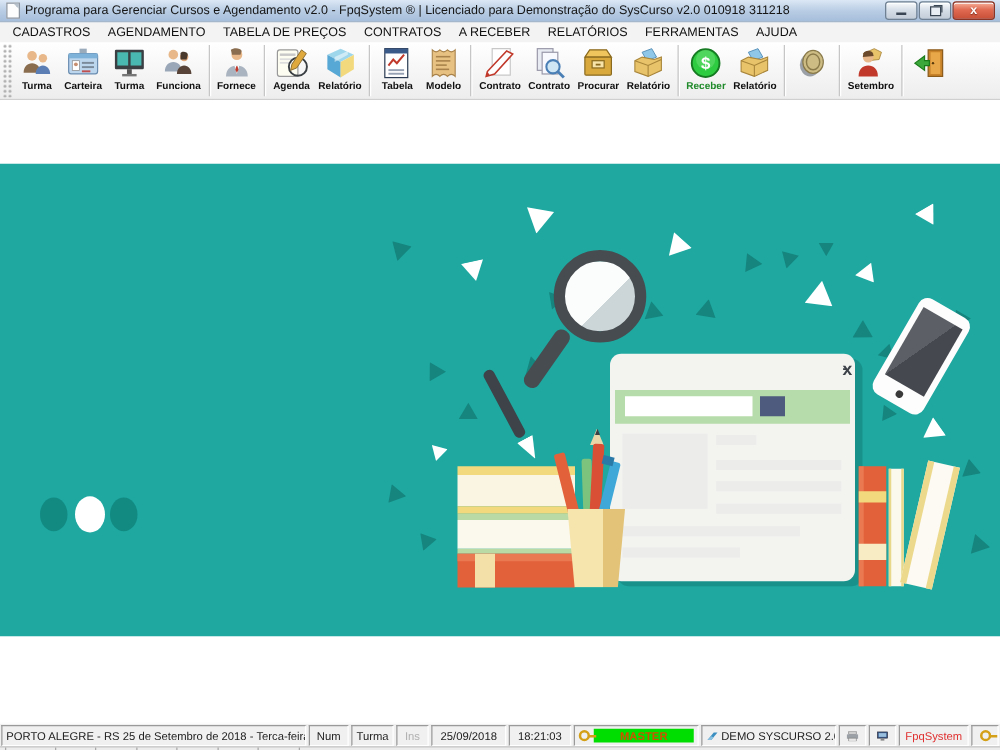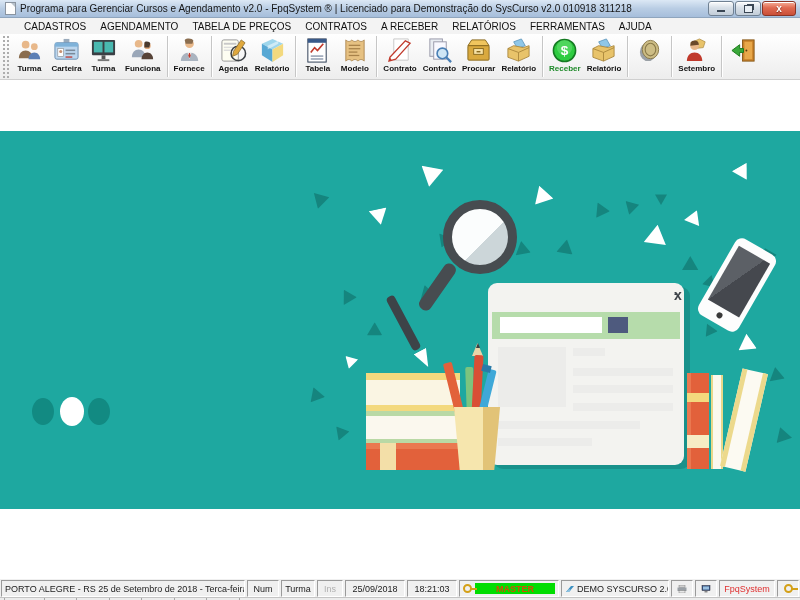--- a/index.html
+++ b/index.html
@@ -33,21 +33,21 @@
   .restore-glyph { width:7px; height:6px; border:1px solid #3a4654; background:#e8eef4;
     box-shadow:2px -2px 0 -1px #3a4654; margin-top:1px; }
   .win-btn.close {
     background:linear-gradient(#f7b09a,#e06a52 45%,#c94f38);
     border-color:#8a3426; color:#fff; font-size:10px; font-weight:bold; line-height:10px;
     text-shadow:0 1px 1px #7a2a1a;
   }
   
   .menubar {
     height:16px; background:#f3f3f3; display:flex; align-items:center;
-    font-size:10px; color:#111; padding-left:17px;
+    font-size:10px; color:#111; padding-left:3px;
   }
   .menu-item { padding:1px 7px; white-space:nowrap; }
   
   .toolbar {
     height:45px; background:linear-gradient(#ffffff,#ededed);
     border-bottom:1px solid #cfcfcf; display:flex; align-items:stretch;
     padding-left:1px;
   }
   .gripper {
     width:8px; flex:none; margin:1px 1px;

